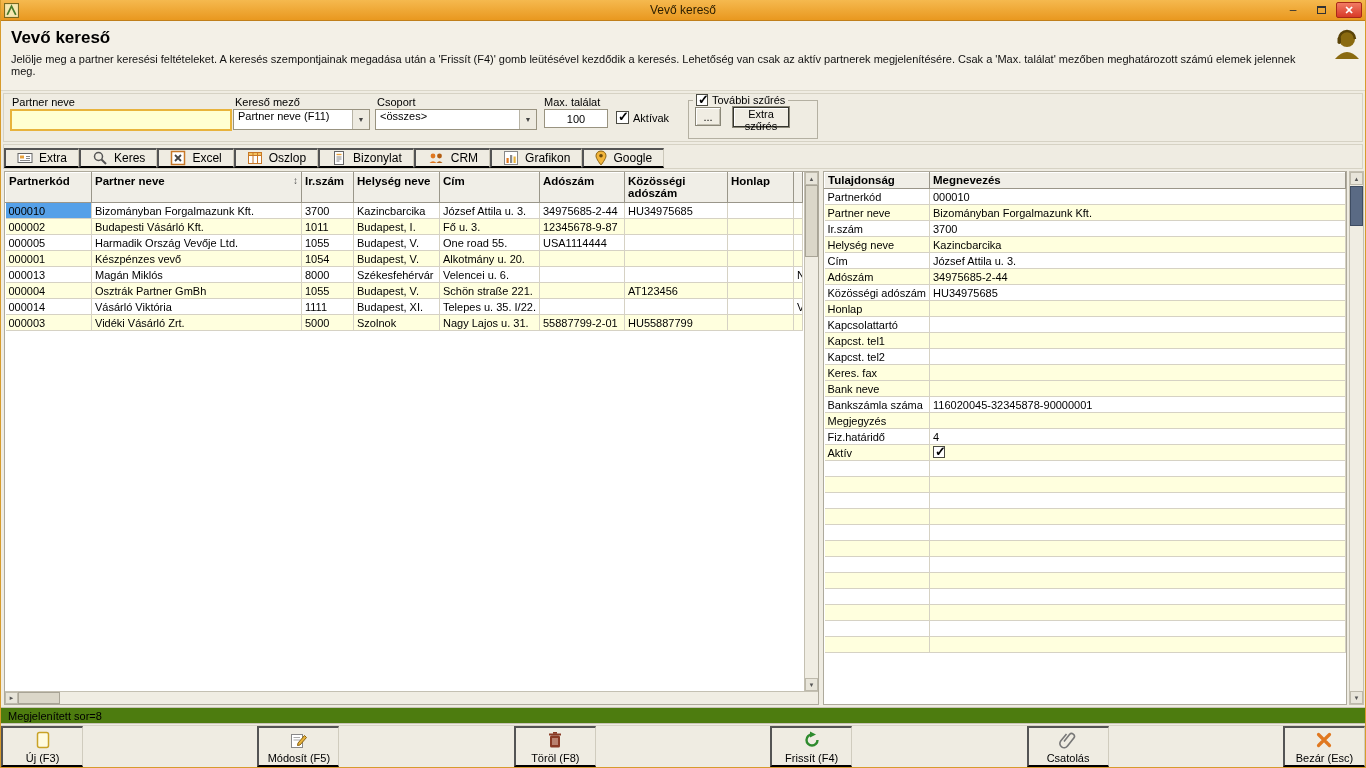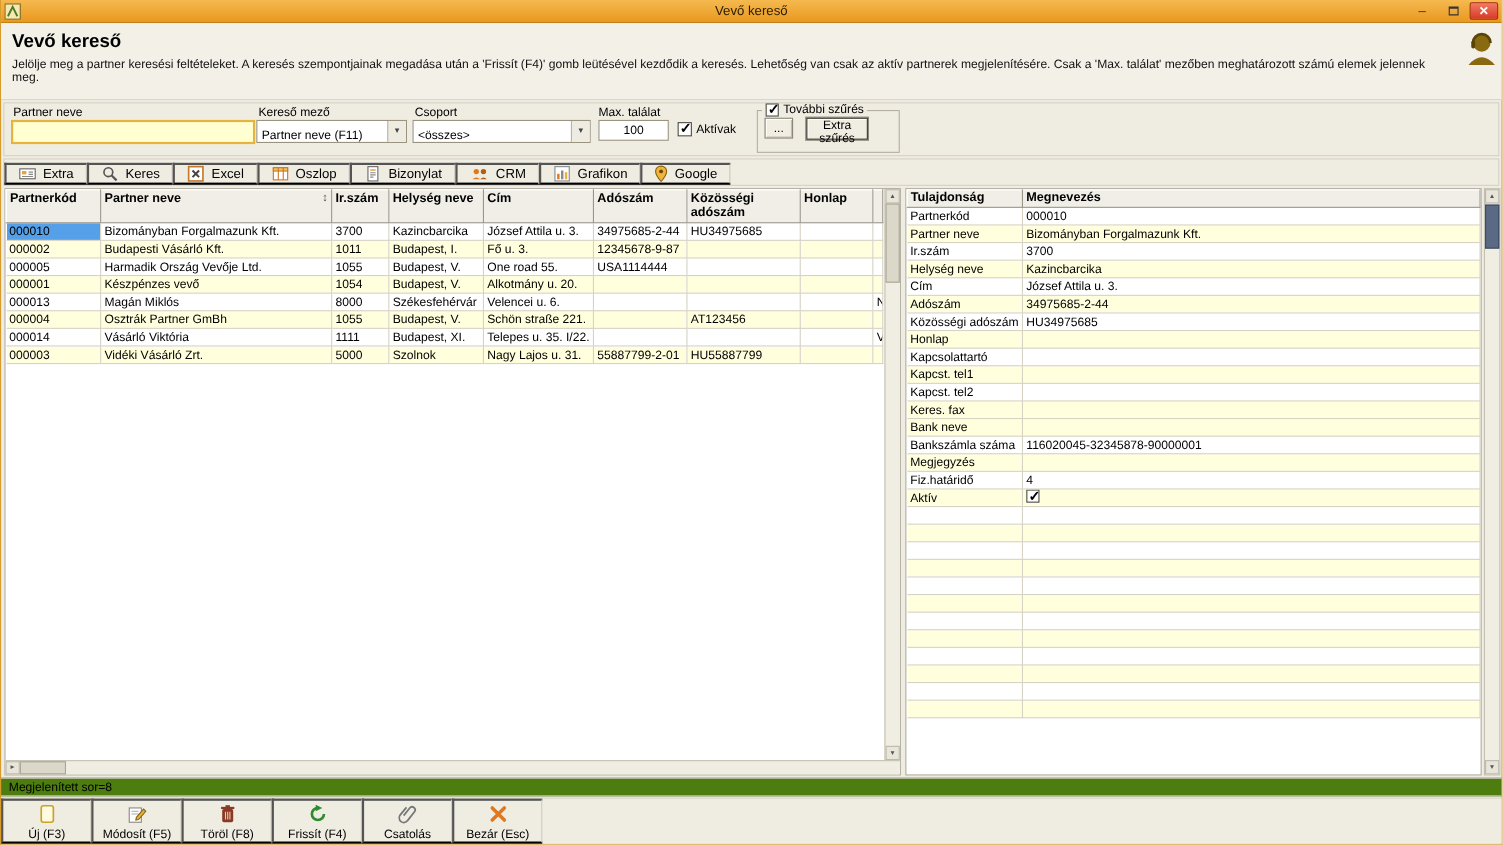--- a/index.html
+++ b/index.html
@@ -19,21 +19,21 @@
   
   .header { position:absolute; top:21px; left:0; right:0; height:70px; background:#F3F0E7; border-bottom:1px solid #DAD6C8; padding:7px 10px 0 10px; }
   .page-title { font-size:17px; font-weight:bold; }
   .page-desc { font-size:11px; margin-top:5px; width:1290px; color:#111; }
   .logo { position:absolute; right:4px; top:6px; }
 
   
   .filterbar { position:absolute; top:93px; left:2px; right:2px; height:49px; background:#EFECE2; border:1px solid #D6D2C4; }
   .flabel { position:absolute; top:2px; font-size:11px; }
   .yellow-input { position:absolute; left:6px; top:15px; width:222px; height:22px; background:#FFFFD2; border:2px solid #E8B33C; font:12px "Liberation Sans",sans-serif; padding:0 4px; outline:none; }
-  .select { position:absolute; top:15px; height:21px; background:#fff; border:1px solid #999380; display:flex; align-items:flex-end; font-size:11px; padding-left:4px; }
+  .select { position:absolute; top:15px; height:21px; background:#fff; border:1px solid #999380; display:flex; align-items:flex-start; font-size:11px; padding-left:4px; }
   .select .val { overflow:hidden; white-space:nowrap; }
   .dd-btn { margin-left:auto; width:17px; height:100%; background:#EEEBE1; border-left:1px solid #B8B4A6; display:flex; align-items:center; justify-content:center; font-size:7px; color:#444; flex:none; }
   .max-input { position:absolute; left:540px; top:15px; width:64px; height:19px; background:#fff; border:1px solid #999380; font:11px "Liberation Sans",sans-serif; text-align:center; padding:0 3px; outline:none; }
   .chkfield { position:absolute; display:flex; align-items:center; gap:4px; font-size:11px; }
   .checkbox { width:13px; height:13px; background:#fff; border:1px solid #4A4A42; display:inline-block; position:relative; flex:none; }
   .checkbox.checked::after { content:"✓"; position:absolute; left:1px; top:-3px; font-size:13px; font-weight:bold; color:#000; }
   .checkbox.small { width:12px; height:12px; }
   .further { position:absolute; left:684px; top:0px; width:130px; height:45px; border:1px solid #B4B0A2; }
   .further legend { font-size:11px; margin-left:4px; padding:0 3px; display:flex; align-items:center; gap:4px; }
   .further-row { display:flex; gap:12px; padding:1px 6px; }
@@ -65,21 +65,21 @@
   .vscroll .sb-thumb { position:absolute; top:13px; left:0; right:0; height:72px; background:#DBD7C9; border:1px solid #A8A496; }
   .hscroll { position:absolute; left:0; right:0; bottom:0; height:13px; background:#F0EDE3; border-top:1px solid #C4C0B2; }
   .hscroll .sb-arrow { width:13px; height:100%; top:0; }
   .hscroll .sb-arrow.left { left:0; } .hscroll .sb-arrow.right { right:0; }
   .hscroll .sb-thumb { position:absolute; left:13px; top:0; bottom:0; width:42px; background:#DBD7C9; border:1px solid #A8A496; }
   .details-scroll { position:absolute; left:1348px; top:171px; width:15px; height:534px; background:#F0EDE3; border:1px solid #C4C0B2; }
   .details-scroll .sb-thumb { position:absolute; top:14px; left:0; right:0; height:40px; background:#5A6A84; border:1px solid #3E4C62; }
 
   
   .statusbar { position:absolute; left:0; right:0; top:707px; height:17px; background:#4d7c0f; border-top:1px solid #C8C4B6; border-bottom:1px solid #C8C4B6; font-size:11px; padding:2px 7px; }
-  .bottombar { position:absolute; left:0; right:0; top:725px; bottom:0; background:#EFECE2; border-top:1px solid #D8D4C6; display:flex; }
+  .bottombar { position:absolute; left:0; right:0; top:725px; bottom:0; background:#EFECE2; border-top:1px solid #D8D4C6; display:flex;justify-content:space-between; }
   .bb-btn { width:82px; display:flex; flex-direction:column; align-items:center; justify-content:center; gap:1px; border-right:1px solid #D0CCBE; font-size:11px; background:transparent; padding-top:2px; }
 </style>
 </head>
 <body>
 
 <div class="app">
 
   <div class="titlebar">
     <span class="app-icon">
       <svg width="15" height="15" viewBox="0 0 14 14">

